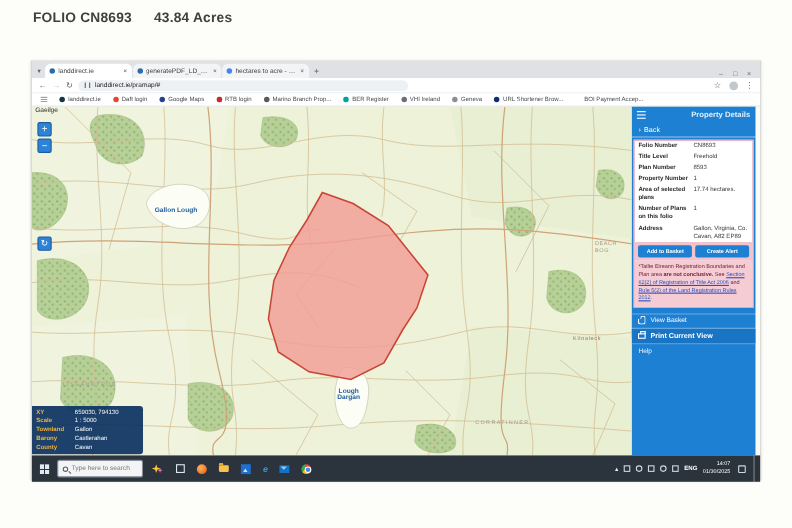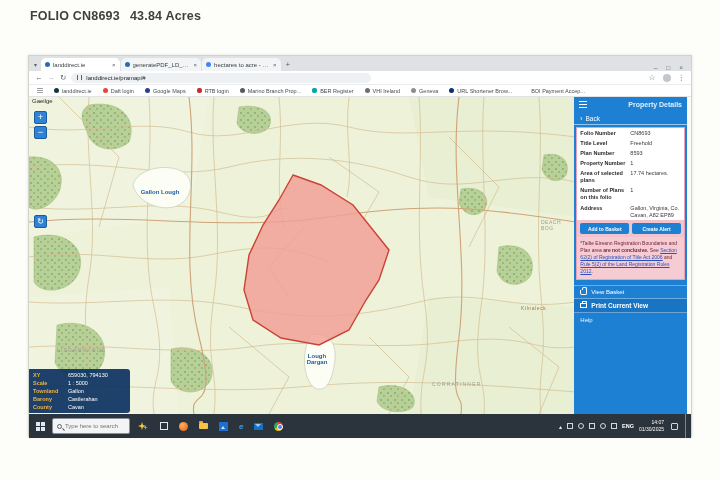--- a/index.html
+++ b/index.html
@@ -1,20 +1,20 @@
 <!DOCTYPE html>
 <html><head>
 <meta charset="utf-8">
 <style>
   * { box-sizing: border-box; margin: 0; padding: 0; }
   html, body { width: 720px; height: 480px; overflow: hidden; background: #fdfdfa;
     font-family: "Liberation Sans", sans-serif; }
   .doc-title { position: absolute; left: 30px; top: 9px; font-size: 12.5px; font-weight: bold;
     color: #3f3f3f; letter-spacing: .2px; }
-  .doc-title .acres { margin-left: 10px; }
+  .doc-title .acres { margin-left: 20px; }
 
   .shot { position: absolute; left: 28px; top: 55px; width: 664px; height: 382px;
     background: #fff; border: 1px solid #d3d3cd; box-shadow: 0 0 3px rgba(0,0,0,.12); }
 
   
   .tabstrip { position: absolute; left: 0; top: 0; width: 100%; height: 15px;
     background: #dfe1e5; display: flex; align-items: flex-end; }
   .tsearch { font-size: 6px; color: #5f6368; padding: 0 4px 3px 5px; }
   .tab { display: flex; align-items: center; gap: 3px; height: 13px; padding: 0 4px;
     border-radius: 5px 5px 0 0; margin-right: 1px; background: #f2f4f6; }

